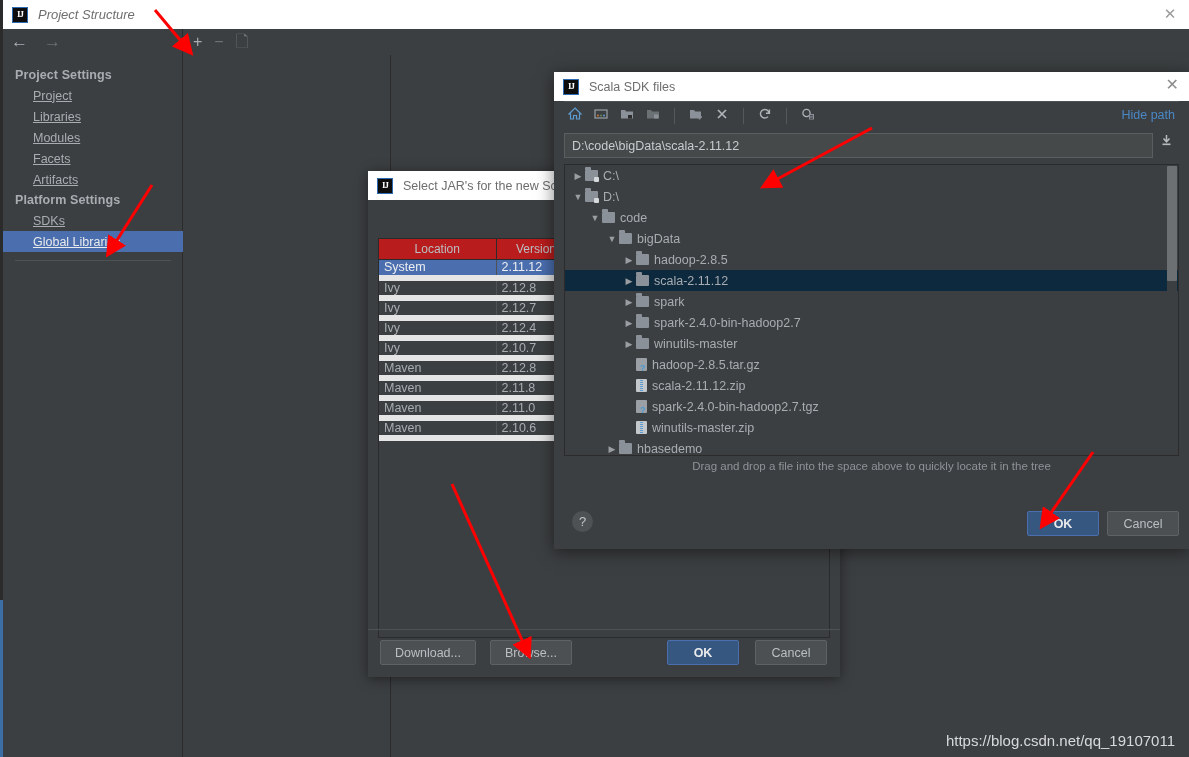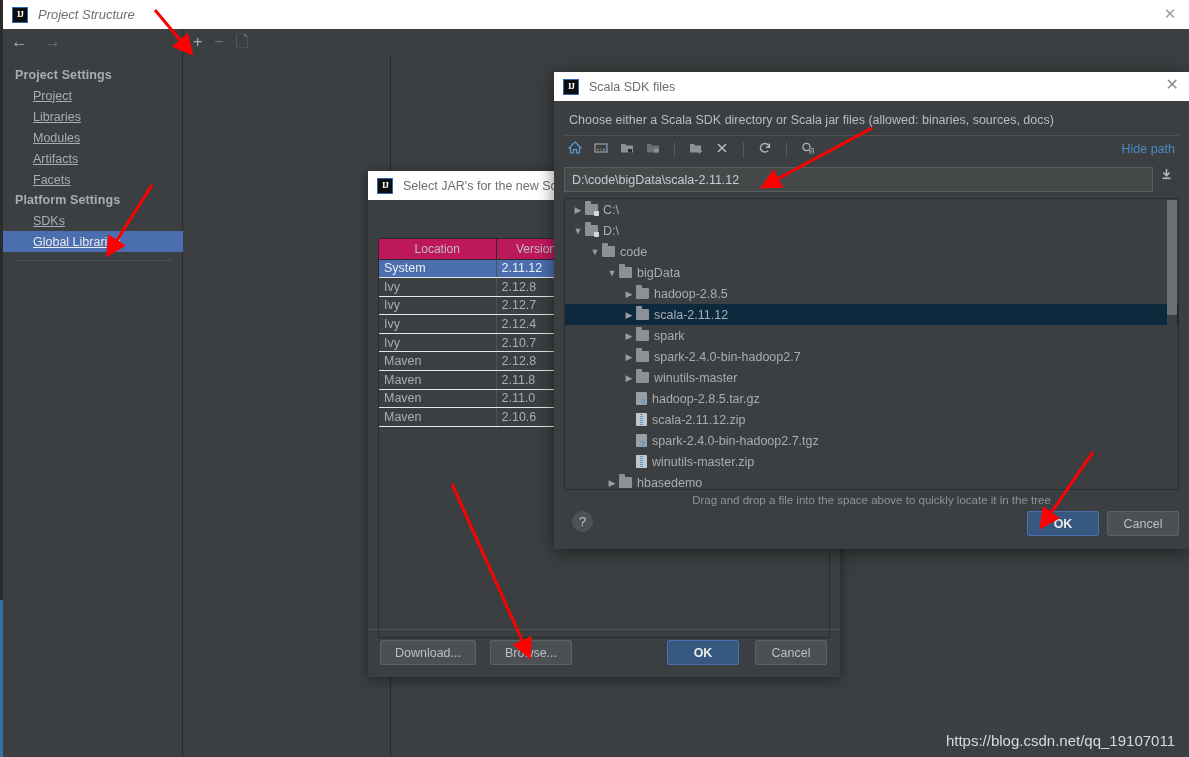--- a/index.html
+++ b/index.html
@@ -106,27 +106,27 @@
   }
   .jar-title { margin-left: 10px; font-size: 12.5px; color: #6e6e6e; white-space: nowrap; }
   .jar-body { position: relative; height: 477px; padding: 10px; }
 
   .jar-table-wrap {
     position: absolute; left: 10px; top: 38px; width: 452px; height: 400px;
     border: 1px solid #2b2b2b; background: #3c3f41; overflow: hidden;
   }
   table.jar-table { width: 100%; border-collapse: collapse; }
   table.jar-table th {
-    background: #be185d; color: #bbbfc3; font-size: 12px; font-weight: normal;
+    background: #b91c1c; color: #bbbfc3; font-size: 12px; font-weight: normal;
     height: 20px; border-right: 1px solid #2b2b2b; border-bottom: 1px solid #2b2b2b;
     text-align: center;
   }
   table.jar-table td {
     color: #a9adb2; font-size: 12.5px; height: 18.6px;
-    border-right: 1px solid #4e5254; border-bottom: 1px solid #e5e5e5;
+    border-right: 1px solid #4e5254; border-bottom: 6px solid #e5e5e5;
     padding-left: 5px;
   }
   table.jar-table tr.sel td { background: #4b6eaf; color: #eceff1; }
   .col-loc { width: 117px; }
   .col-ver { width: 80px; }
 
   .jar-footer {
     position: absolute; left: 0; bottom: 0; width: 472px; height: 48px;
     border-top: 1px solid #4e5254;
   }
@@ -246,22 +246,22 @@
       <div class="nav-arrows">
         <span class="nav-arrow">←</span>
         <span class="nav-arrow dim">→</span>
       </div>
 
       <div class="ps-tree">
         <div class="ps-group">Project Settings</div>
         <div class="ps-item">Project</div>
         <div class="ps-item">Libraries</div>
         <div class="ps-item">Modules</div>
+        <div class="ps-item">Facets</div>
         <div class="ps-item">Artifacts</div>
-        <div class="ps-item">Facets</div>
         <div class="ps-group">Platform Settings</div>
         <div class="ps-item">SDKs</div>
         <div class="ps-item selected">Global Libraries</div>
         <div class="ps-sep"></div>
       </div>
     </div>
 
     <div class="ps-main">
       <div class="ps-toolbar">
         <span class="tb-icon">+</span>
@@ -349,21 +349,20 @@
     </div>
   </div>
 
   <div class="sdk-dialog">
     <div class="sdk-titlebar">
       <div class="ij-logo">IJ</div>
       <div class="sdk-title">Scala SDK files</div>
       <div class="sdk-close">✕</div>
     </div>
 
-    <div class="sdk-desc">Choose either a Scala SDK directory or Scala jar files (allowed: binaries, sources, docs)</div>
 
     <div class="sdk-toolbar">
       <span>
         <svg width="16" height="16" viewBox="0 0 16 16">
             <path d="M8 2 L14 8 L12.5 8 L12.5 13 L9.5 13 L9.5 9.5 L6.5 9.5 L6.5 13 L3.5 13 L3.5 8 L2 8 Z" fill="none" stroke="#5e9bd1" stroke-width="1.2"></path>
           </svg>
       </span>
       <span>
         <svg width="16" height="16" viewBox="0 0 16 16">
             <rect x="2" y="4" width="12" height="8" fill="none" stroke="#9aa0a6" stroke-width="1.2"></rect>

